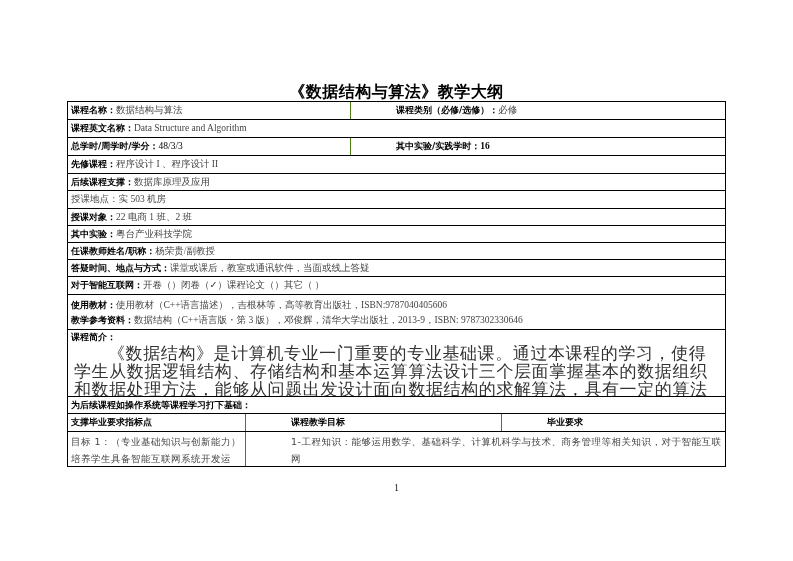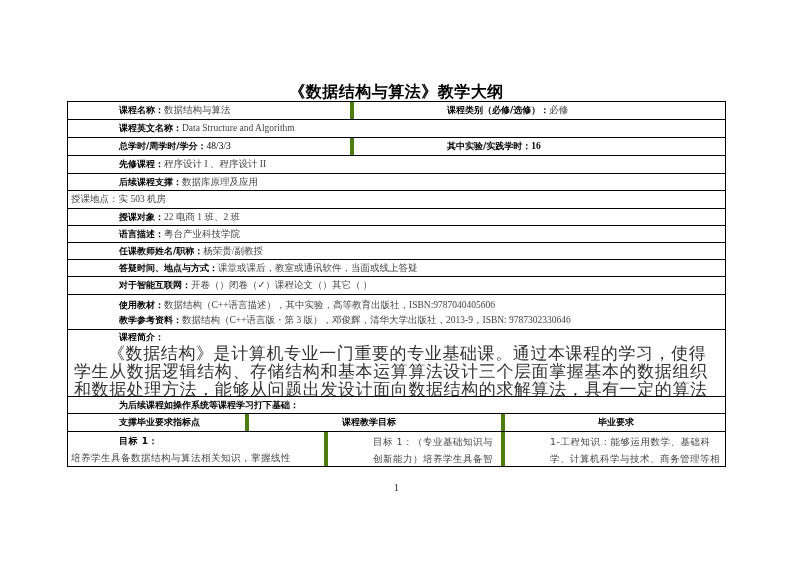--- a/index.html
+++ b/index.html
@@ -15,22 +15,22 @@
     .grid { position: absolute; left: 67px; top: 101px; width: 659px; }
     .row {
       display: flex; border-left: 1.5px solid #000; border-right: 1.5px solid #000;
       border-top: 1.5px solid #000; box-sizing: border-box; width: 659px;
     }
     .row.last { border-bottom: 1.5px solid #000; }
     .cell {
       box-sizing: border-box; padding: 2px 3px; font-size: 9.5px; line-height: 13px;
       overflow: hidden; white-space: nowrap;
     }
-    .cell + .cell { border-left: 4px solid #4d7c0f; padding-left: 45px; }
-    .lbl { font-weight: bold; color: #000; font-family: "DejaVu Sans", sans-serif; font-size: 9px; margin-left: 48px; }
+    .cell + .cell { border-left: 1px solid #4d7c0f; padding-left: 45px; }
+    .lbl { font-weight: bold; color: #000; font-family: "DejaVu Sans", sans-serif; font-size: 9px; }
     .val { color: #444; }
     .intro {
       white-space: normal; font-size: 17px; line-height: 18px; color: #333; text-indent: 2em;
       font-family: "DejaVu Sans", sans-serif; letter-spacing: 0.6px; padding: 0 3px;
     }
     .obj { white-space: normal; font-size: 9.5px; line-height: 17px; color: #444; font-family: "DejaVu Sans", sans-serif; letter-spacing: 0.5px; }
     .page-number {
       position: absolute; top: 482px; left: 0; width: 793px; text-align: center;
       font-size: 10px; color: #222;
     }
@@ -84,21 +84,21 @@
   </div>
 
   <div class="row" style="height:17px">
     <div class="cell" style="flex:1">
       <span class="lbl">授课对象：</span><span class="val">22 电商 1 班、2 班</span>
     </div>
   </div>
 
   <div class="row" style="height:17px">
     <div class="cell" style="flex:1">
-      <span class="lbl">语言描述：</span><span class="val">粤台产业科技学院</span>
+      <span class="lbl">其中实验：</span><span class="val">粤台产业科技学院</span>
     </div>
   </div>
 
   <div class="row" style="height:17px">
     <div class="cell" style="flex:1">
       <span class="lbl">任课教师姓名/职称：</span><span class="val">杨荣贵/副教授</span>
     </div>
   </div>
 
   <div class="row" style="height:17px">
@@ -109,21 +109,21 @@
 
   <div class="row" style="height:18px">
     <div class="cell" style="flex:1">
       <span class="lbl">对于智能互联网：</span><span class="val">开卷（）闭卷（✓）课程论文（）其它（ ）</span>
     </div>
   </div>
 
   <div class="row" style="height:35px">
     <div class="cell" style="flex:1;padding-top:3px;line-height:15px">
       <div>
-        <span class="lbl">使用教材：</span><span class="val">数据结构（C++语言描述），其中实验，高等教育出版社，ISBN:9787040405606</span>
+        <span class="lbl">使用教材：</span><span class="val">使用教材（C++语言描述），吉根林等，高等教育出版社，ISBN:9787040405606</span>
       </div>
       <div>
         <span class="lbl">教学参考资料：</span><span class="val">数据结构（C++语言版・第 3 版），邓俊辉，清华大学出版社，2013-9，ISBN: 9787302330646</span>
       </div>
     </div>
   </div>
 
   <div class="row" style="height:67px">
     <div class="cell" style="flex:1;white-space:normal;padding:1px 3px">
       <div class="lbl" style="line-height:13px">课程简介：</div>
@@ -143,24 +143,20 @@
     </div>
     <div class="cell" style="width:256px">
       <span class="lbl">课程教学目标</span>
     </div>
     <div class="cell" style="flex:1">
       <span class="lbl">毕业要求</span>
     </div>
   </div>
 
   <div class="row last" style="height:36px">
-    <div class="cell obj" style="width:256px;padding-top:1px">
-      <div class="lbl" style="line-height:16px">目标 1：</div>
-      <div style="white-space:nowrap">培养学生具备数据结构与算法相关知识，掌握线性</div>
-    </div>
     <div class="cell obj" style="width:177px;padding-top:1px">
       <div>目标 1：（专业基础知识与创新能力）培养学生具备智能互联网系统开发运</div>
     </div>
     <div class="cell obj" style="flex:1;padding-top:1px">
       <div>1-工程知识：能够运用数学、基础科学、计算机科学与技术、商务管理等相关知识，对于智能互联网</div>
     </div>
   </div>
 </div>
 
 <div class="page-number">1</div>

